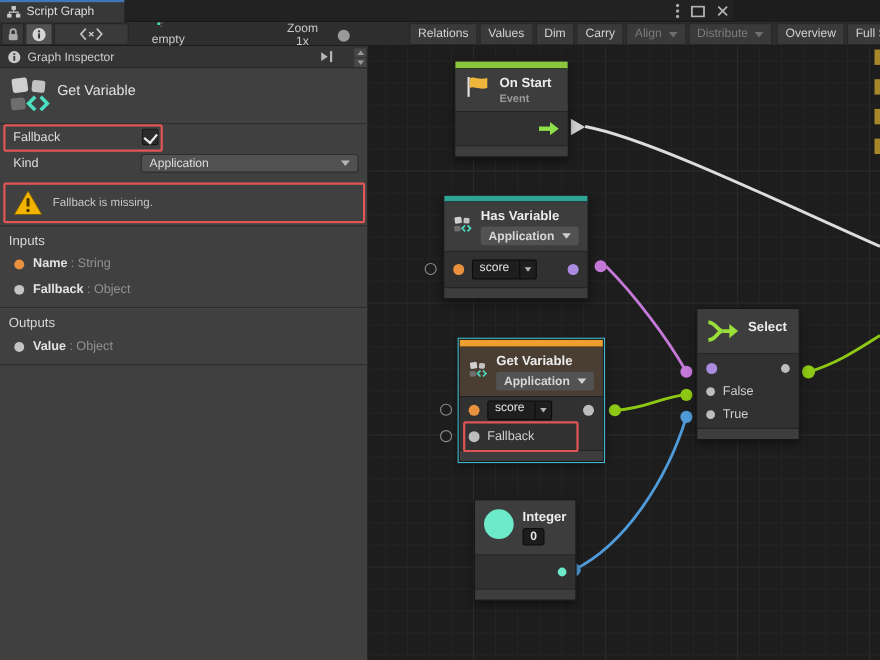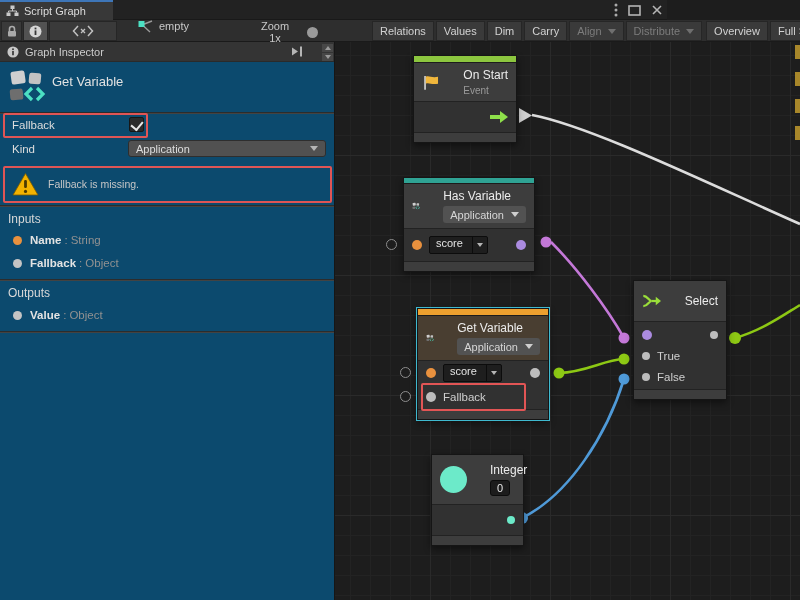--- a/index.html
+++ b/index.html
@@ -11,33 +11,33 @@
   .tab { position:absolute; left:0; top:0; width:113px; height:20px; background:#383838; border-top:2px solid #3e76b8; display:flex; align-items:center; gap:5px; padding-left:6px; color:#dcdcdc; font-size:11px; }
   .winctl { position:absolute; top:3px; display:flex; align-items:center; gap:10px; right:4px; }
   .winctl svg { display:block; }
 
   
   .toolbar { position:absolute; left:0; top:20px; width:800px; height:22px; background:#2e2e2e; border-bottom:1px solid #1a1a1a; }
   .tbtn { position:absolute; top:1px; height:20px; background:#3a3a3a; border:1px solid #262626; display:flex; align-items:center; justify-content:center; }
   .tb-lock { left:1px;  width:21px; }
   .tb-info { left:23px; width:25px; background:#525252; }
   .tb-code { left:49px; width:68px; }
-  .tb-empty { position:absolute; left:138px; top:0; height:22px; display:flex; align-items:flex-start; gap:5px; color:#c9c9c9; }
+  .tb-empty { position:absolute; left:138px; top:0; height:22px; display:flex; align-items:flex-start; gap:5px; color:#c9c9c9;flex-direction:column; }
   .zoomctl { position:absolute; left:222px; top:0; height:22px; display:flex; align-items:center; color:#c9c9c9;flex-direction:column; }
   .zoom-track { position:relative; width:88px; height:1px; background:#8a8a8a; margin:0 8px 0 10px; }
   .zoom-handle { position:absolute; right:2px; top:-5px; width:11px; height:11px; border-radius:50%; background:#9a9a9a; }
   .tb-right { position:absolute; left:372px; top:1px; right:0; height:20px; display:flex; gap:2px; }
   .tb-right .rbtn { height:20px; background:#3a3a3a; border:1px solid #262626; display:flex; align-items:center; padding:0 7px; color:#d2d2d2; white-space:nowrap; }
   .tb-right .rbtn.disabled { color:#7c7c7c; }
   .tb-right .gap { width:4px; }
   .dda { width:0; height:0; border-left:4px solid transparent; border-right:4px solid transparent; border-top:5px solid #b5b5b5; display:inline-block; margin-left:6px; }
   .rbtn.disabled .dda { border-top-color:#6f6f6f; }
 
   
-  .panel { position:absolute; left:0; top:42px; width:335px; height:558px; background:#0c4a6e; border-right:1px solid #161616;text-decoration:underline; }
+  .panel { position:absolute; left:0; top:42px; width:335px; height:558px; background:#404040; border-right:1px solid #161616;text-decoration:underline; }
   .phead { position:absolute; left:0; top:0; width:100%; height:20px; background:#343434; border-bottom:1px solid #2a2a2a; display:flex; align-items:center; gap:6px; padding-left:7px; color:#cccccc; }
   .dockico { position:absolute; right:30px; top:4px; }
   .pscroll { position:absolute; right:1px; top:2px; width:11px; }
   .pscroll .sb { width:11px; height:8px; background:#474747; margin-bottom:1px; display:flex; align-items:center; justify-content:center; }
   .tri-up { width:0;height:0;border-left:3px solid transparent;border-right:3px solid transparent;border-bottom:4px solid #9a9a9a; }
   .tri-dn { width:0;height:0;border-left:3px solid transparent;border-right:3px solid transparent;border-top:4px solid #9a9a9a; }
   .divider { position:absolute; left:0; width:100%; height:1px; background:#2c2c2c; box-shadow:0 1px 0 #434343; }
   .unit-title { position:absolute; left:52px; top:32px; font-size:13px; color:#e2e2e2; }
   .plabel { position:absolute; left:12px; font-size:11.5px; color:#dddddd; }
   .checkbox { position:absolute; left:129px; top:75px; width:15px; height:15px; background:#2b2b2b; border:1px solid #171717; border-radius:2px; }
@@ -60,21 +60,21 @@
       linear-gradient(#2a2a2a 1px,transparent 1px),
       linear-gradient(90deg,#232323 1px,transparent 1px),
       linear-gradient(#232323 1px,transparent 1px);
     background-size:120px 100%,100% 120px,20px 100%,100% 20px;
     background-position:95px 0,0 113px,15px 0,0 13px; }
   .wires { position:absolute; left:0; top:0; width:465px; height:558px; }
 
   .node { position:absolute; background:#313131; border:1px solid #151515; box-shadow:0 3px 7px rgba(0,0,0,.45); }
   .node.selected { outline:1px solid #3fb9cf; }
   .colorbar { height:7px; border-bottom:1px solid #1c1c1c; }
-  .nhead { background:#3d3d3d; border-bottom:1px solid #222222; display:flex; align-items:center; gap:23px; padding:5px 8px; }
+  .nhead { background:#3d3d3d; border-bottom:1px solid #222222; display:flex; align-items:flex-start; gap:8px; padding:5px 8px;font-weight:bold; }
   .nhead-text { display:flex; flex-direction:column; gap:3px; }
   .ntitle { color:#ececec; font-size:12px; white-space:nowrap; }
   .nsub { color:#9a9a9a; font-size:10px; }
   .kind-dd { background:#525252; border-radius:3px; height:17px; display:flex; align-items:center; padding:0 7px; color:#d6d6d6; font-size:11px; width:max-content; }
   .kind-dd .dda { border-top-color:#cfcfcf; margin-left:7px; }
   .nbody { background:#313131; position:relative; }
   .nfoot { background:#3d3d3d; border-top:1px solid #222222; height:10px; }
   .prow { position:relative; display:flex; align-items:center; gap:7px; padding:4px 8px; height:24px; }
   .dot { width:10px; height:10px; border-radius:50%; flex:none; }
   .dot.sm { width:8px; height:8px; }
@@ -378,25 +378,25 @@
         </svg>
         <div class="ntitle">Select</div>
       </div>
       <div class="nbody" style="padding:2px 0">
         <div class="prow" style="height:21px">
           <span class="dot purple"></span>
           <span class="dot sm gray right"></span>
         </div>
         <div class="prow" style="height:21px">
           <span class="dot sm gray"></span>
-          <span class="plab">True</span>
+          <span class="plab">False</span>
         </div>
         <div class="prow" style="height:21px">
           <span class="dot sm gray"></span>
-          <span class="plab">False</span>
+          <span class="plab">True</span>
         </div>
       </div>
       <div class="nfoot"></div>
     </div>
 
     <div class="node" style="left:96px;top:412px;width:93px">
       <div class="nhead" style="padding:8px">
         <span style="width:27px;height:27px;border-radius:50%;background:#6ceac9;flex:none"></span>
         <div class="nhead-text">
           <div class="ntitle">Integer</div>

